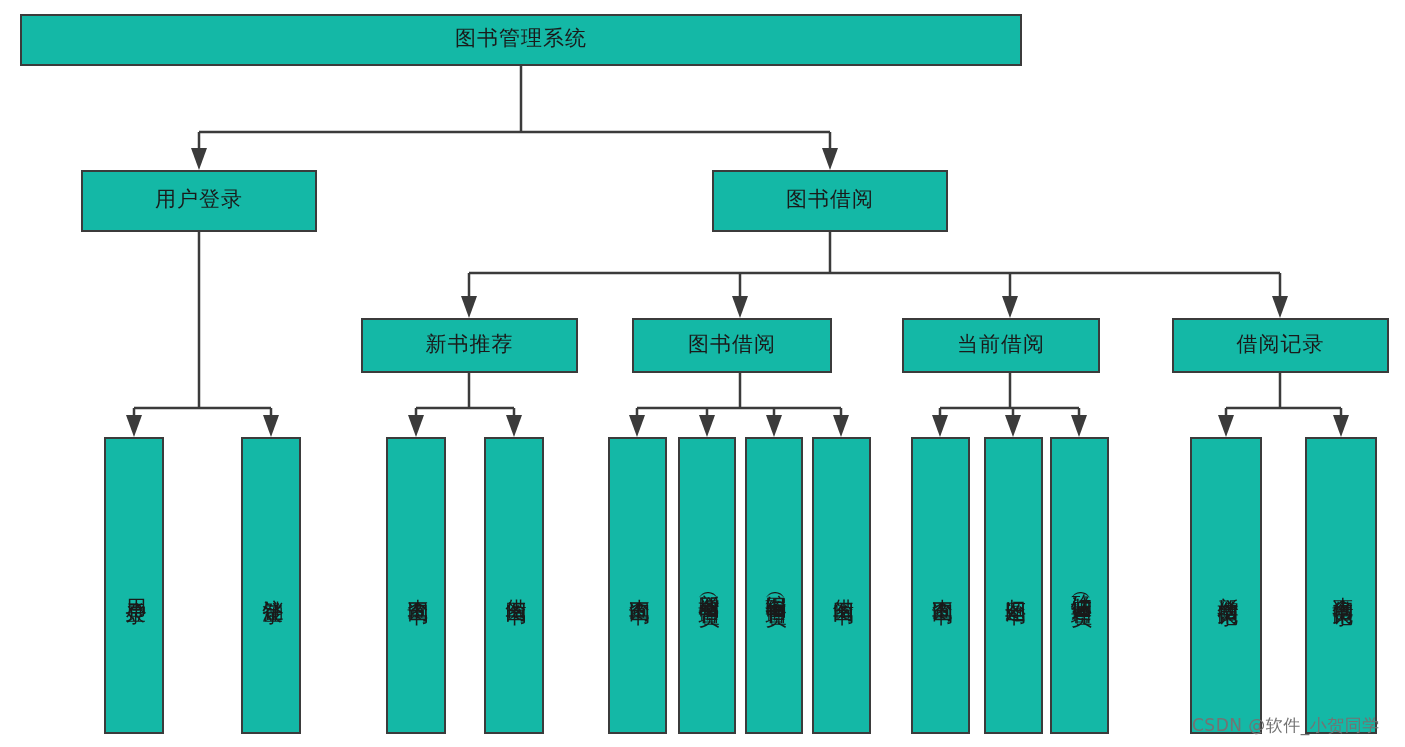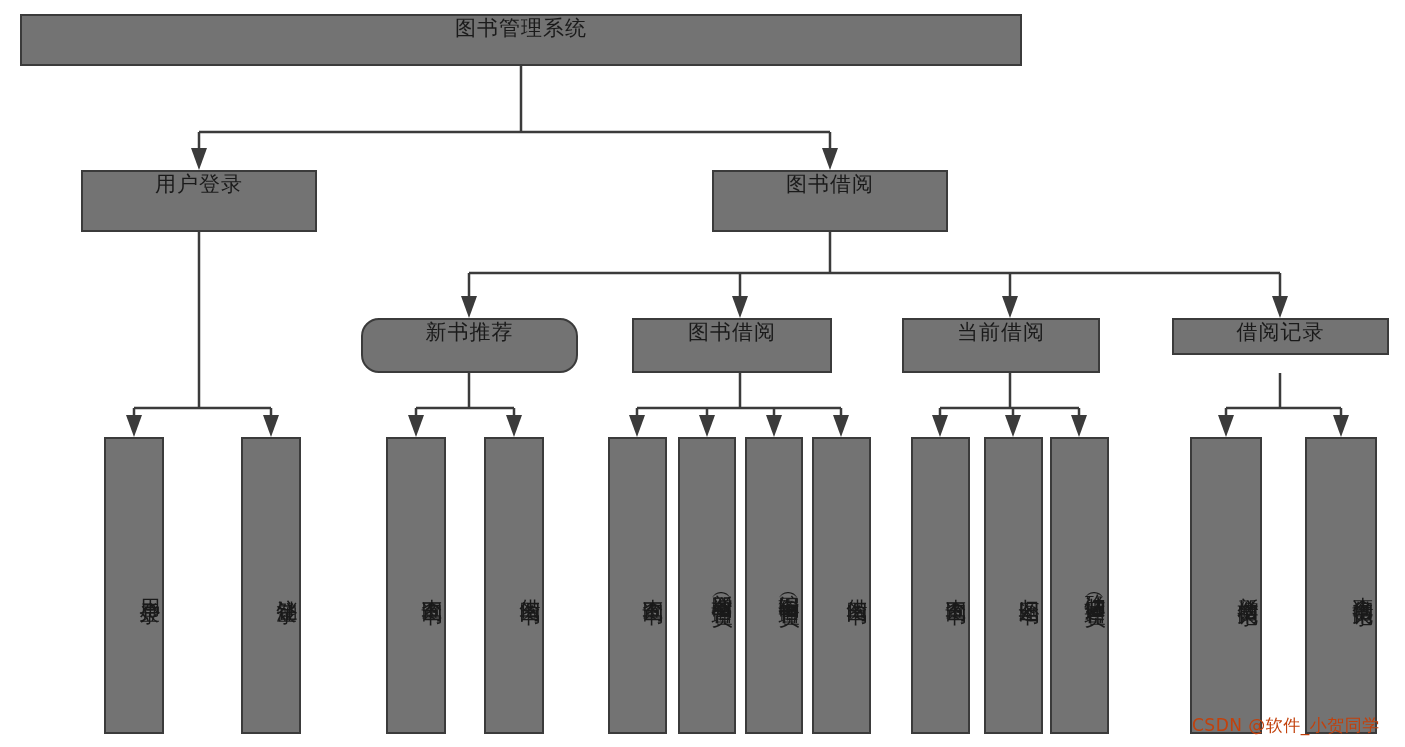--- a/index.html
+++ b/index.html
@@ -14,25 +14,26 @@
     position: relative;
     width: 1405px;
     height: 747px;
     background: #ffffff;
     overflow: hidden;
   }
   .node {
     position: absolute;
     box-sizing: border-box;
     border: 2px solid #3b3b3b;
-    background: #737373;
+    background: #14b8a6;
     display: flex;
-    align-items: flex-start;
+    align-items: center;
     justify-content: center;
     color: #1a1a1a;
+    font-family: Liberation Mono, monospace;
   }
   .node.horiz {
     font-size: 21px;
     letter-spacing: 1px;
     line-height: 1.2;
   }
   .node.vert {
     writing-mode: vertical-rl;
     text-orientation: upright;
     font-size: 21px;
@@ -123,30 +124,30 @@
   <div id="nodes-layer">
       <div class="node horiz" style="left: 20px; top: 14px; width: 1002px; height: 52px;">
         <span>图书管理系统</span>
       </div>
       <div class="node horiz" style="left: 81px; top: 170px; width: 236px; height: 62px;">
         <span>用户登录</span>
       </div>
       <div class="node horiz" style="left: 712px; top: 170px; width: 236px; height: 62px;">
         <span>图书借阅</span>
       </div>
-      <div class="node horiz" style="left: 361px; top: 318px; width: 217px; height: 55px; border-radius: 18px;">
+      <div class="node horiz" style="left: 361px; top: 318px; width: 217px; height: 55px;">
         <span>新书推荐</span>
       </div>
       <div class="node horiz" style="left: 632px; top: 318px; width: 200px; height: 55px;">
         <span>图书借阅</span>
       </div>
       <div class="node horiz" style="left: 902px; top: 318px; width: 198px; height: 55px;">
         <span>当前借阅</span>
       </div>
-      <div class="node horiz" style="left: 1172px; top: 318px; width: 217px; height: 37px;">
+      <div class="node horiz" style="left: 1172px; top: 318px; width: 217px; height: 55px;">
         <span>借阅记录</span>
       </div>
       <div class="node vert" style="left: 104px; top: 437px; width: 60px; height: 297px;">
         <span class="vtext">用户登录</span>
       </div>
       <div class="node vert" style="left: 241px; top: 437px; width: 60px; height: 297px;">
         <span class="vtext">注销登录</span>
       </div>
       <div class="node vert" style="left: 386px; top: 437px; width: 60px; height: 297px;">
         <span class="vtext">查询图书</span>
@@ -175,14 +176,14 @@
       <div class="node vert" style="left: 1050px; top: 437px; width: 59px; height: 297px;">
         <span class="vtext">确认归还（管理员）</span>
       </div>
       <div class="node vert" style="left: 1190px; top: 437px; width: 72px; height: 297px;">
         <span class="vtext">新增借阅记录</span>
       </div>
       <div class="node vert" style="left: 1305px; top: 437px; width: 72px; height: 297px;">
         <span class="vtext">查询借阅记录</span>
       </div>
     </div>
-  <div class="watermark" style="left: 1192px; top: 714px; color: #c2410c;">CSDN @软件_小贺同学</div>
+  <div class="watermark" style="left: 1192px; top: 714px; color: #737373;">CSDN @软件_小贺同学</div>
 </div>
 
 </body></html>

